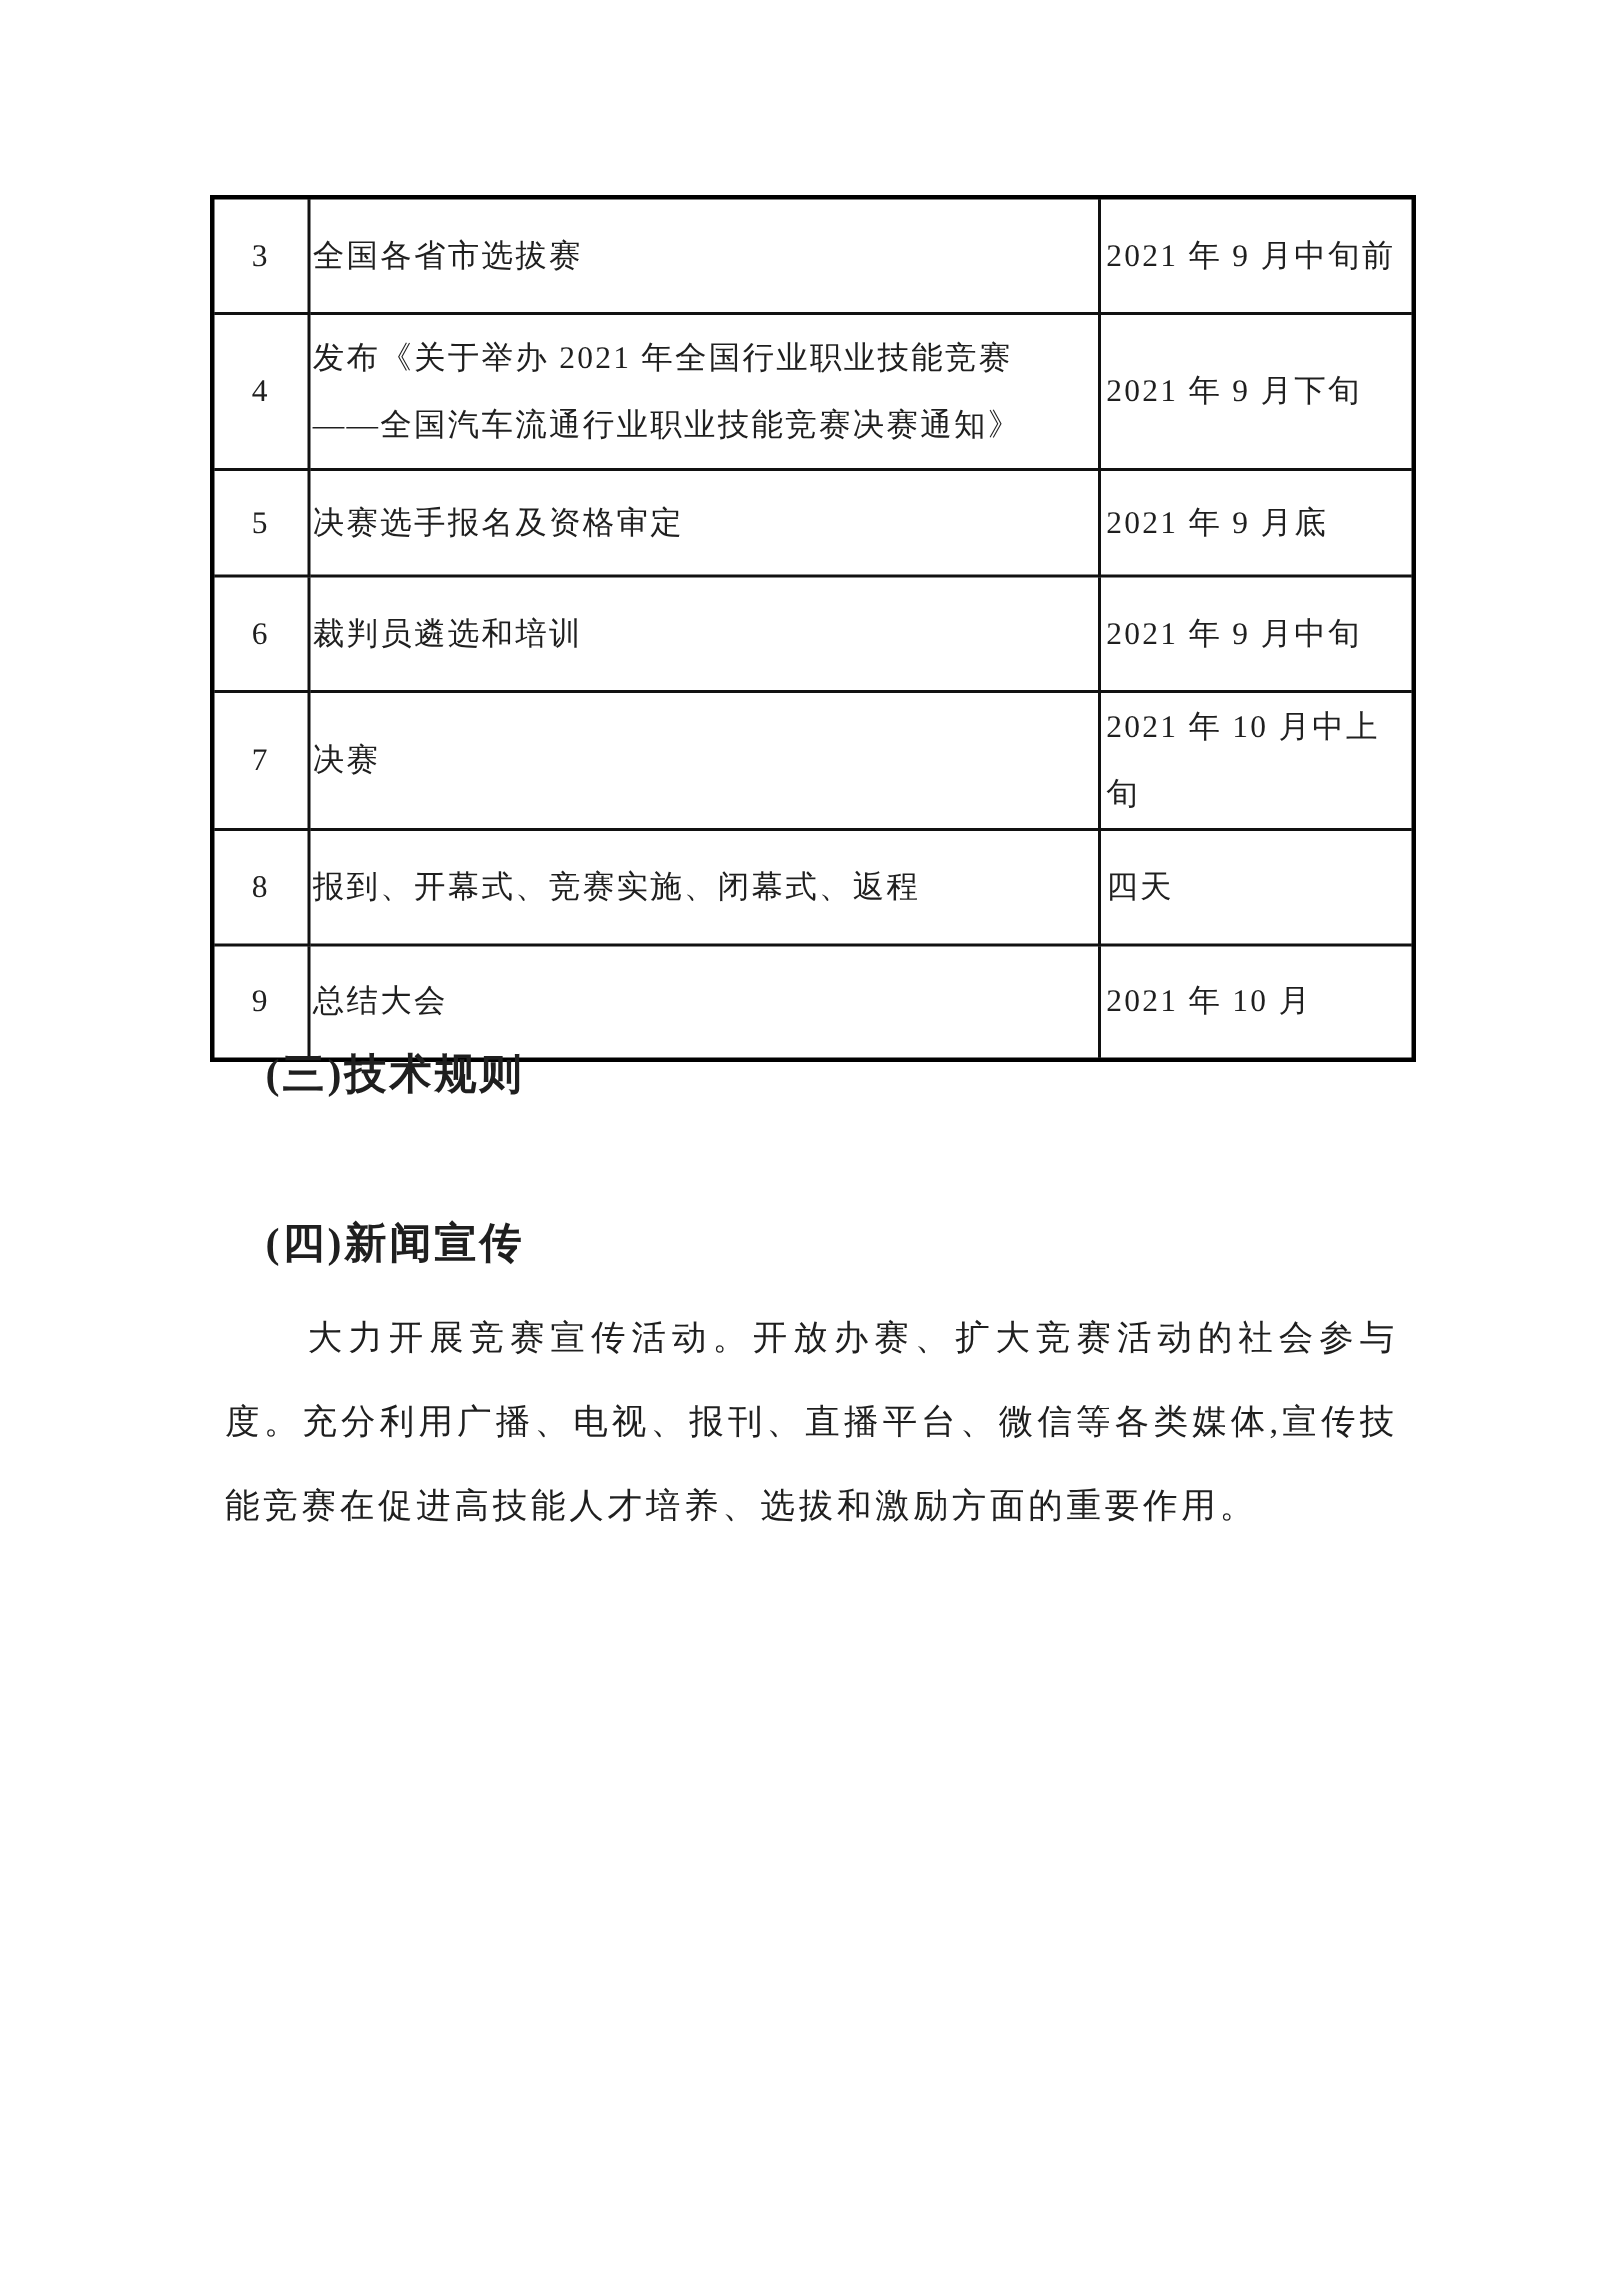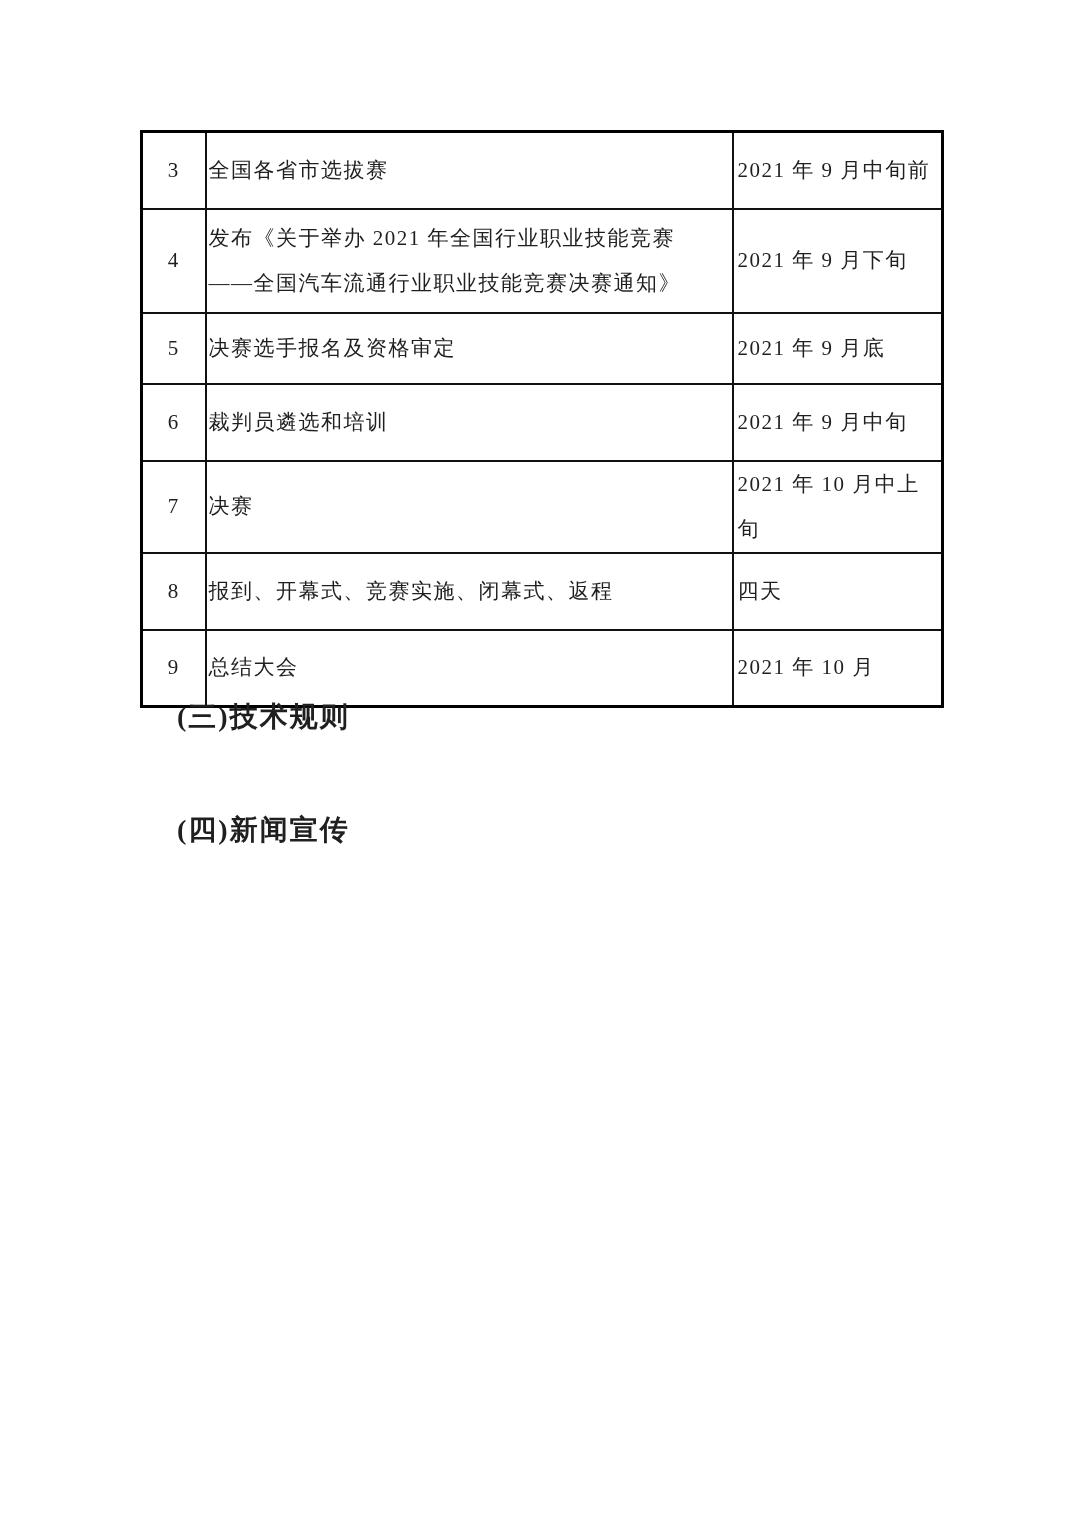--- a/index.html
+++ b/index.html
@@ -134,16 +134,17 @@
         <td class="c-time">2021 年 10 月</td>
       </tr>
     </tbody>
   </table>
 
   <div class="sec-heading heading-3">(三)技术规则</div>
 
 
   <div class="sec-heading heading-4">(四)新闻宣传</div>
 
+  <div class="body-para para-1">大力开展竞赛宣传活动。开放办赛、扩大竞赛活动的社会参与度。充分利用广播、电视、报刊、直播平台、微信等各类媒体,宣传技能竞赛在促进高技能人才培养、选拔和激励方面的重要作用。</div>
 
 
 
 </div>
 
 </body></html>

